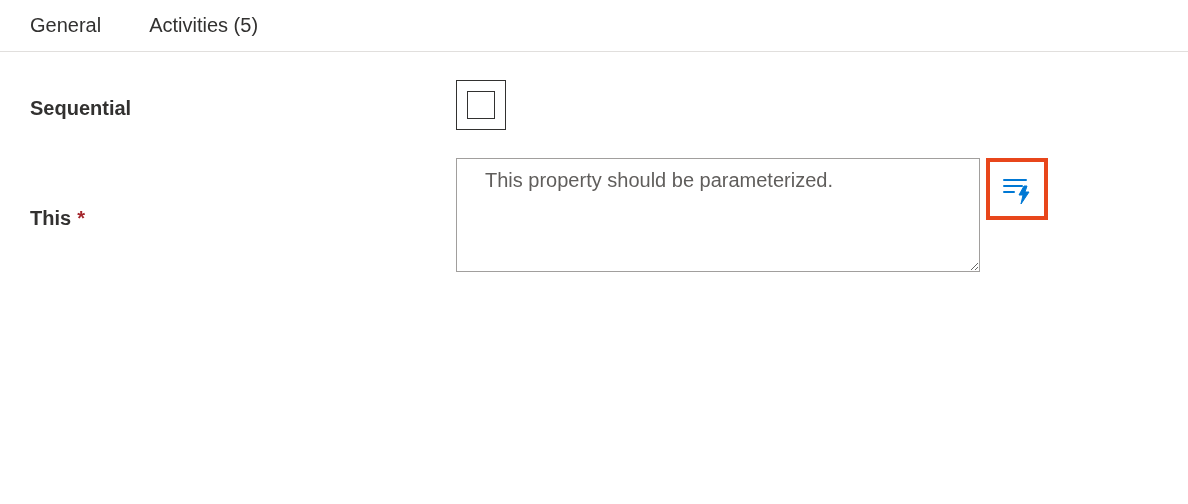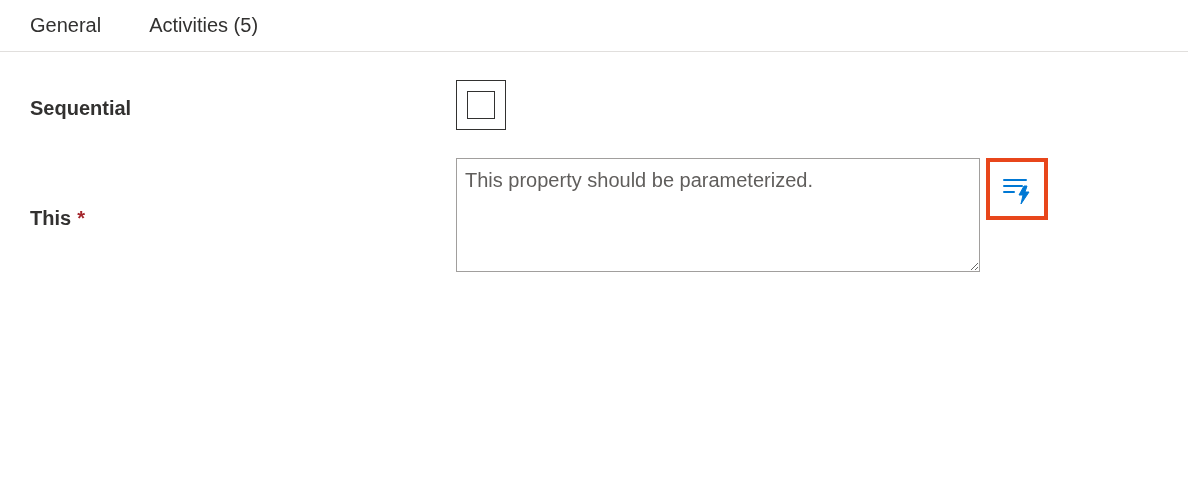--- a/index.html
+++ b/index.html
@@ -108,21 +108,21 @@
     font-size: 18px;
     padding: 0 10px;
     outline: none;
     font-family: inherit;
   }
   .textarea {
     width: 524px;
     height: 114px;
     border: 1px solid #a19f9d;
     font-size: 20px;
-    padding: 10px 8px;
+    padding: 10px 28px;
     outline: none;
     resize: both;
     font-family: inherit;
     color: #605e5c;
   }
   .textarea::placeholder { color: #605e5c; }
   .dynamic-btn {
     width: 62px;
     height: 62px;
     border: 4px solid #e8461b;

